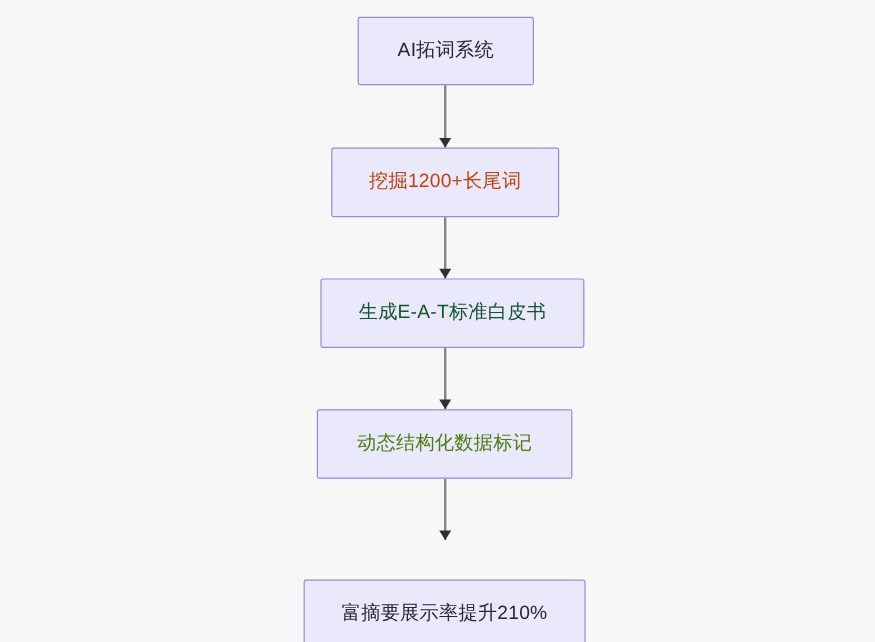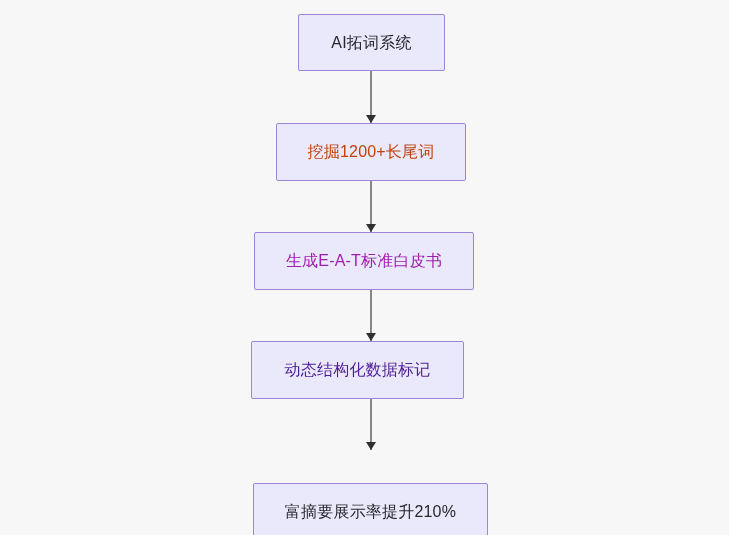--- a/index.html
+++ b/index.html
@@ -74,22 +74,22 @@
     <div class="edge" style="left: 371px; top: 399px;">
       <div class="edge-line" style="height: 51px; background: rgb(133, 133, 138);"></div>
       <div class="edge-head" style="top: 42.5px; border-top-color: rgb(47, 47, 52);"></div>
     </div>
     <div class="node" style="left: 298px; top: 14px; width: 147px; height: 57px; background: rgb(234, 232, 251); border-color: rgb(157, 134, 217); color: rgb(39, 39, 46);">
       <span>AI拓词系统</span>
     </div>
     <div class="node" style="left: 276px; top: 123px; width: 190px; height: 58px; background: rgb(234, 232, 251); border-color: rgb(157, 134, 217); color: #c2410c;">
       <span>挖掘1200+长尾词</span>
     </div>
-    <div class="node" style="left: 254px; top: 232px; width: 220px; height: 58px; background: rgb(234, 232, 251); border-color: rgb(157, 134, 217); color: #a21caf;">
+    <div class="node" style="left: 267px; top: 232px; width: 220px; height: 58px; background: rgb(234, 232, 251); border-color: rgb(157, 134, 217); color: #14532d;">
       <span>生成E-A-T标准白皮书</span>
     </div>
-    <div class="node" style="left: 251px; top: 341px; width: 213px; height: 58px; background: rgb(234, 232, 251); border-color: rgb(157, 134, 217); color: #4c1d95;">
+    <div class="node" style="left: 264px; top: 341px; width: 213px; height: 58px; background: rgb(234, 232, 251); border-color: rgb(157, 134, 217); color: #4d7c0f;">
       <span>动态结构化数据标记</span>
     </div>
     <div class="node" style="left: 253px; top: 451px; width: 235px; height: 57px; background: rgb(234, 232, 251); border-color: rgb(157, 134, 217); color: rgb(39, 39, 46); margin-top: 32px;">
       <span>富摘要展示率提升210%</span>
     </div>
   </div>
 
 </body></html>

